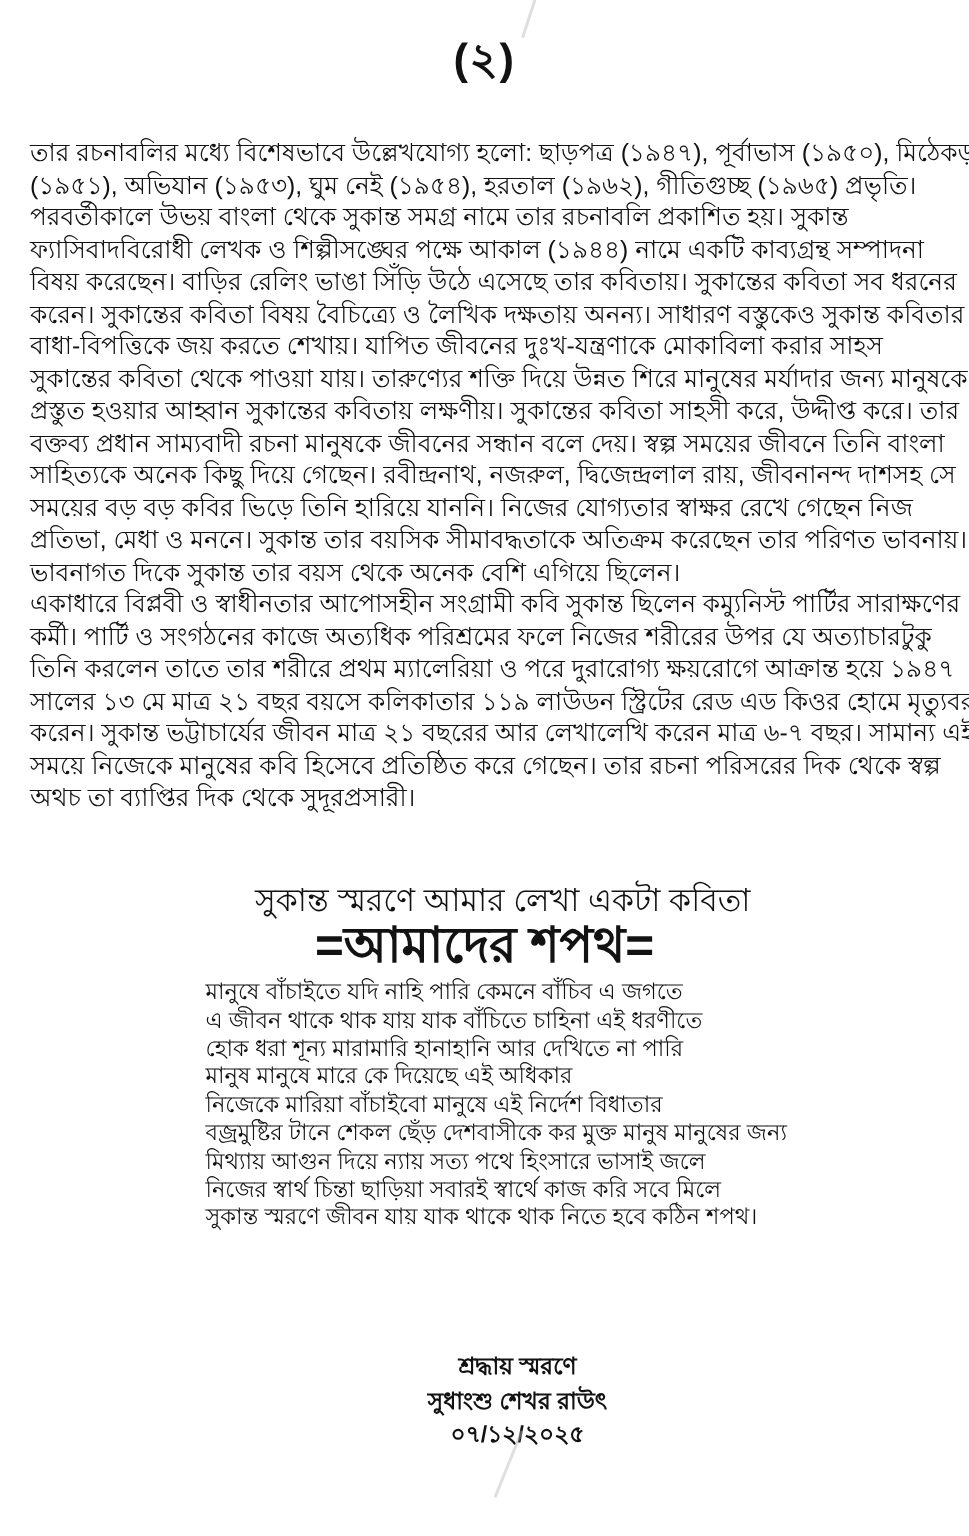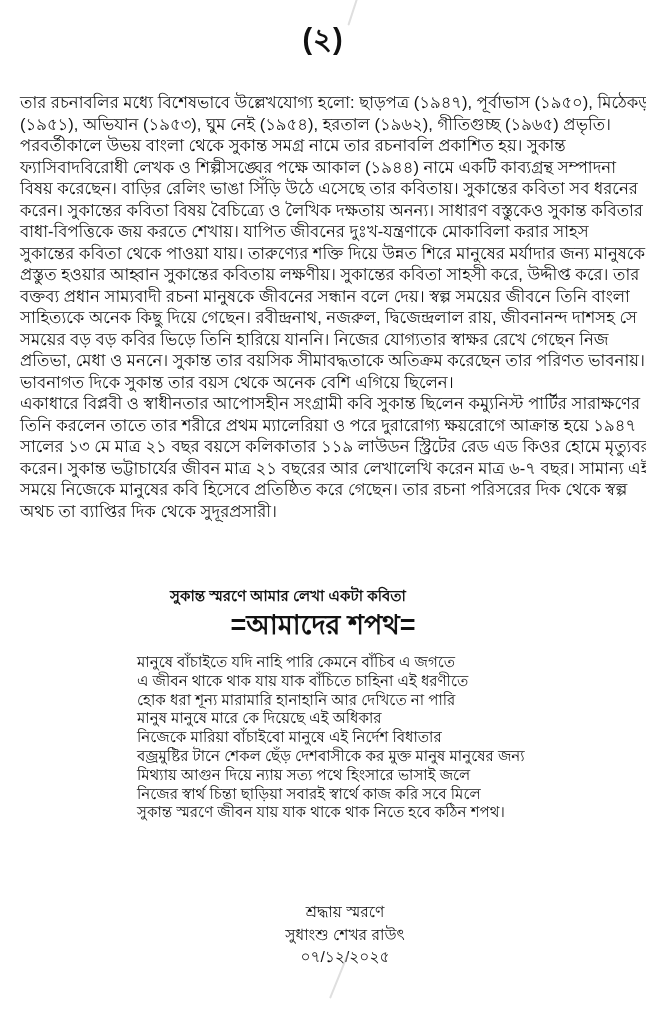--- a/index.html
+++ b/index.html
@@ -39,30 +39,30 @@
     line-height: 21.5px;
     font-weight: 500;
   }
   .body-text .line {
     white-space: nowrap;
   }
   .poem-intro {
     position: absolute;
     top: 584px;
     left: 170px;
-    font-size: 15px;
-    font-weight: 700;
+    font-size: 21px;
+    font-weight: 400;
   }
   .poem-title {
     position: absolute;
     top: 604px;
     left: 0;
     width: 100%;
     text-align: center;
-    font-size: 27px;
+    font-size: 33px;
     font-weight: 700;
   }
   .poem-body {
     position: absolute;
     top: 653px;
     left: 137px;
     font-size: 15px;
     line-height: 18.8px;
     font-weight: 500;
   }
@@ -70,21 +70,21 @@
     white-space: nowrap;
   }
   .signature {
     position: absolute;
     top: 901px;
     left: 45px;
     width: 600px;
     text-align: center;
     font-size: 15.5px;
     line-height: 22.5px;
-    font-weight: 400;
+    font-weight: 700;
   }
   .scratch {
     position: absolute;
     background: #b9b9b9;
     opacity: 0.45;
     width: 1.5px;
     border-radius: 2px;
   }
   .scratch-top {
     top: -4px;
@@ -117,20 +117,21 @@
       <div class="line">করেন। সুকান্তের কবিতা বিষয় বৈচিত্র্যে ও লৈখিক দক্ষতায় অনন্য। সাধারণ বস্তুকেও সুকান্ত কবিতার</div>
       <div class="line">বাধা-বিপত্তিকে জয় করতে শেখায়। যাপিত জীবনের দুঃখ-যন্ত্রণাকে মোকাবিলা করার সাহস</div>
       <div class="line">সুকান্তের কবিতা থেকে পাওয়া যায়। তারুণ্যের শক্তি দিয়ে উন্নত শিরে মানুষের মর্যাদার জন্য মানুষকে</div>
       <div class="line">প্রস্তুত হওয়ার আহ্বান সুকান্তের কবিতায় লক্ষণীয়। সুকান্তের কবিতা সাহসী করে, উদ্দীপ্ত করে। তার</div>
       <div class="line">বক্তব্য প্রধান সাম্যবাদী রচনা মানুষকে জীবনের সন্ধান বলে দেয়। স্বল্প সময়ের জীবনে তিনি বাংলা</div>
       <div class="line">সাহিত্যকে অনেক কিছু দিয়ে গেছেন। রবীন্দ্রনাথ, নজরুল, দ্বিজেন্দ্রলাল রায়, জীবনানন্দ দাশসহ সে</div>
       <div class="line">সময়ের বড় বড় কবির ভিড়ে তিনি হারিয়ে যাননি। নিজের যোগ্যতার স্বাক্ষর রেখে গেছেন নিজ</div>
       <div class="line">প্রতিভা, মেধা ও মননে। সুকান্ত তার বয়সিক সীমাবদ্ধতাকে অতিক্রম করেছেন তার পরিণত ভাবনায়।</div>
       <div class="line">ভাবনাগত দিকে সুকান্ত তার বয়স থেকে অনেক বেশি এগিয়ে ছিলেন।</div>
       <div class="line">একাধারে বিপ্লবী ও স্বাধীনতার আপোসহীন সংগ্রামী কবি সুকান্ত ছিলেন কম্যুনিস্ট পার্টির সারাক্ষণের</div>
+      <div class="line">কর্মী। পার্টি ও সংগঠনের কাজে অত্যধিক পরিশ্রমের ফলে নিজের শরীরের উপর যে অত্যাচারটুকু</div>
       <div class="line">তিনি করলেন তাতে তার শরীরে প্রথম ম্যালেরিয়া ও পরে দুরারোগ্য ক্ষয়রোগে আক্রান্ত হয়ে ১৯৪৭</div>
       <div class="line">সালের ১৩ মে মাত্র ২১ বছর বয়সে কলিকাতার ১১৯ লাউডন স্ট্রিটের রেড এড কিওর হোমে মৃত্যুবরণ</div>
       <div class="line">করেন। সুকান্ত ভট্টাচার্যের জীবন মাত্র ২১ বছরের আর লেখালেখি করেন মাত্র ৬-৭ বছর। সামান্য এই</div>
       <div class="line">সময়ে নিজেকে মানুষের কবি হিসেবে প্রতিষ্ঠিত করে গেছেন। তার রচনা পরিসরের দিক থেকে স্বল্প</div>
       <div class="line">অথচ তা ব্যাপ্তির দিক থেকে সুদূরপ্রসারী।</div>
     </div>
 
   <div class="poem-intro">সুকান্ত স্মরণে আমার লেখা একটা কবিতা</div>
 
   <div class="poem-title">=আমাদের শপথ=</div>

